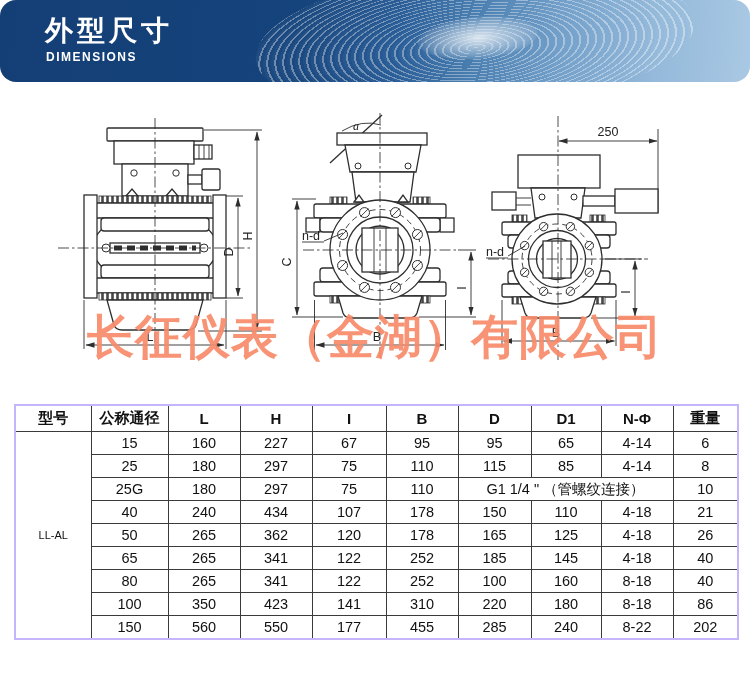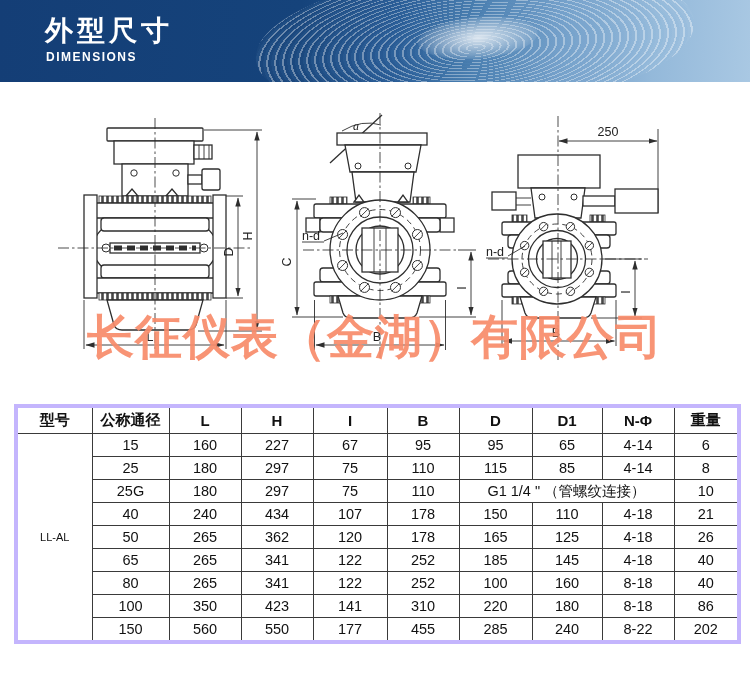--- a/index.html
+++ b/index.html
@@ -2,21 +2,21 @@
 <html><head>
 <meta charset="utf-8">
 <style>
   html,body{margin:0;padding:0;background:#fff;}
   .page{position:relative;width:750px;height:680px;background:#fff;overflow:hidden;
         font-family:"Liberation Sans",sans-serif;}
 
   
   .banner{position:absolute;left:0;top:0;width:750px;height:82px;overflow:hidden;
     background:linear-gradient(94deg,#143e76 0%,#15437b 40%,#245893 53%,#447aad 63%,
-               #6f9cc7 74%,#94b9da 87%,#a9c8e3 100%);}
+               #6f9cc7 74%,#94b9da 87%,#a9c8e3 100%);border-radius:16px;}
   .banner-title{position:absolute;left:45px;top:12px;color:#fff;font-size:28px;
     font-weight:600;letter-spacing:4px;}
   .banner-subtitle{position:absolute;left:46px;top:50px;color:#fff;font-size:12px;
     font-weight:700;letter-spacing:1.5px;}
   .swirl{position:absolute;right:55px;top:-32px;width:440px;height:145px;border-radius:50%;
     background:repeating-radial-gradient(ellipse at 50% 55%,rgba(255,255,255,.45) 0 2px,
                rgba(150,195,230,.10) 2px 5px,rgba(255,255,255,.03) 5px 8px);
     transform:rotate(-5deg);opacity:.85;}
   .swirl::after{content:"";position:absolute;left:37%;top:34%;width:120px;height:42px;
     border-radius:50%;background:radial-gradient(ellipse,rgba(255,255,255,.95),
@@ -35,21 +35,21 @@
   .dti{font-family:"Liberation Serif",serif;font-style:italic;font-size:12px;fill:#222;}
 
   
   .watermark{position:absolute;left:0;top:306px;width:750px;text-align:center;z-index:2;
     font-size:47px;font-weight:bold;letter-spacing:1px;color:#f88b6a;opacity:.92;
     white-space:nowrap;}
 
   
   table.dims{position:absolute;left:14px;top:404px;width:723px;z-index:3;
     border-collapse:collapse;table-layout:fixed;text-align:center;color:#111;
-    border:4px solid #c4b5fd;}
+    border:2px solid #c4b5fd;}
   table.dims th,table.dims td{border:1px solid #3a3a3a;padding:0;height:22px;
     font-size:14.5px;font-weight:400;overflow:hidden;white-space:nowrap;}
   table.dims thead th{height:25px;font-size:15px;font-weight:700;}
   table.dims td.model{font-size:11px;}
 </style>
 </head>
 <body>
 
 <div class="page">
 

